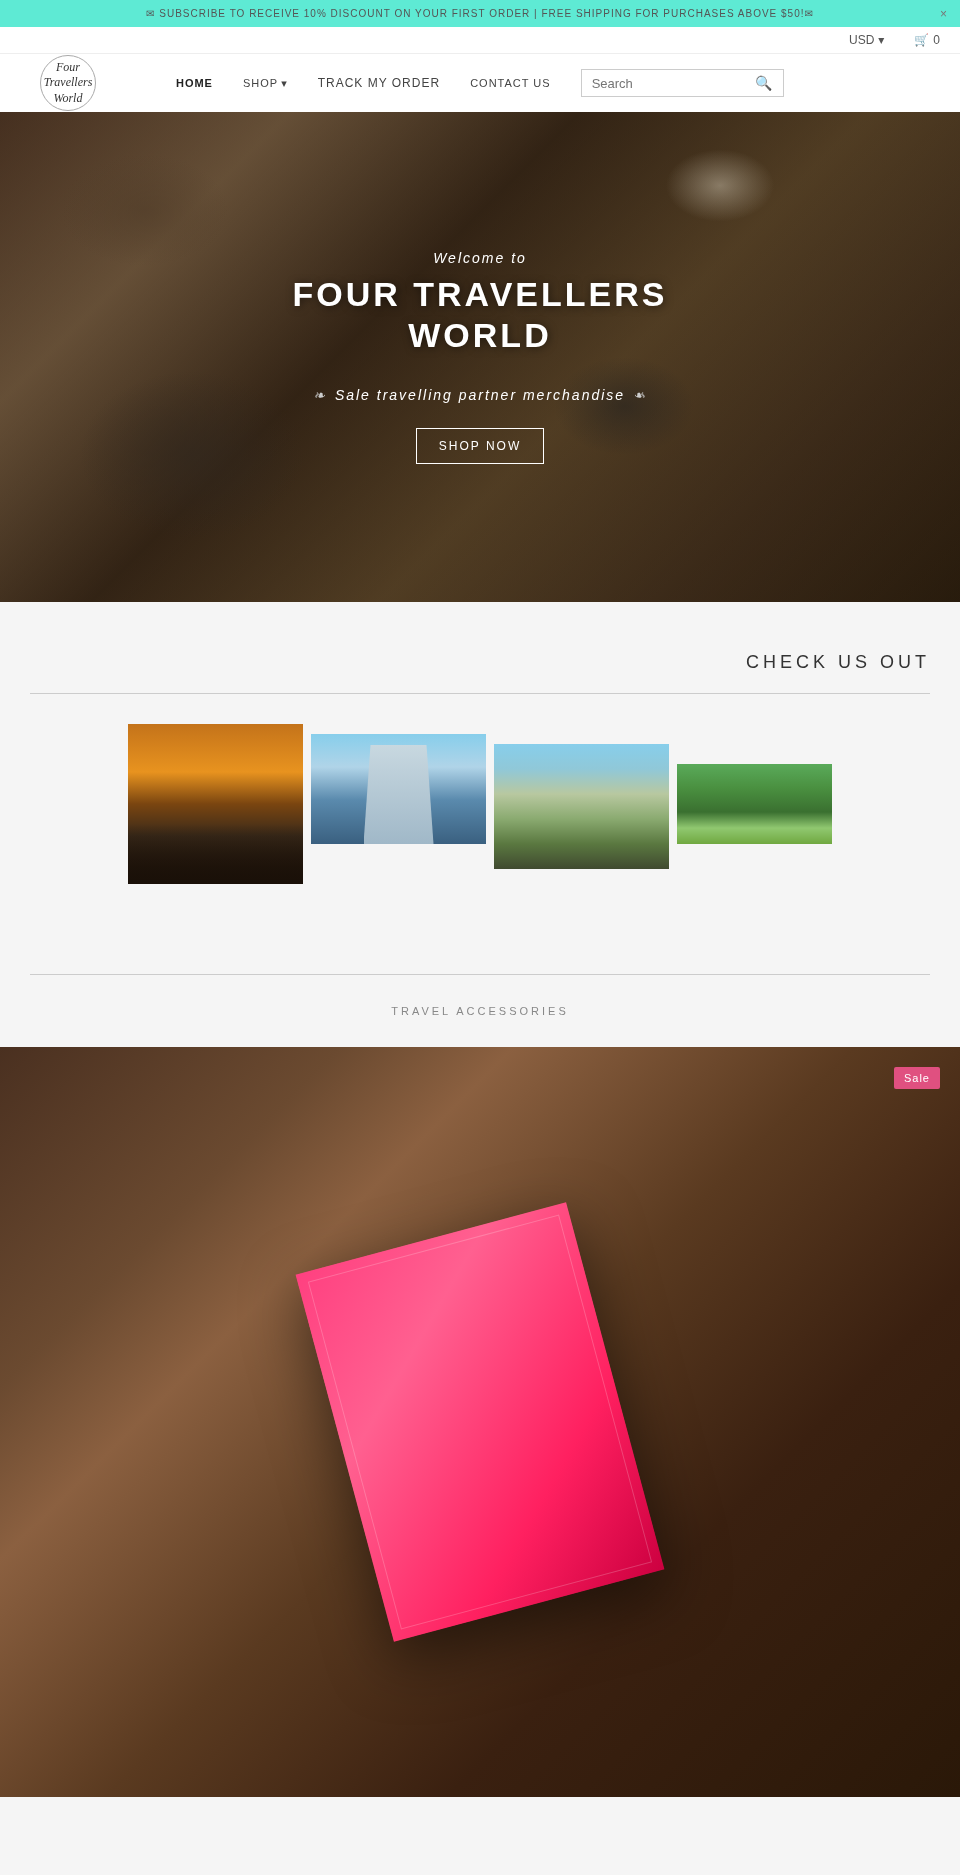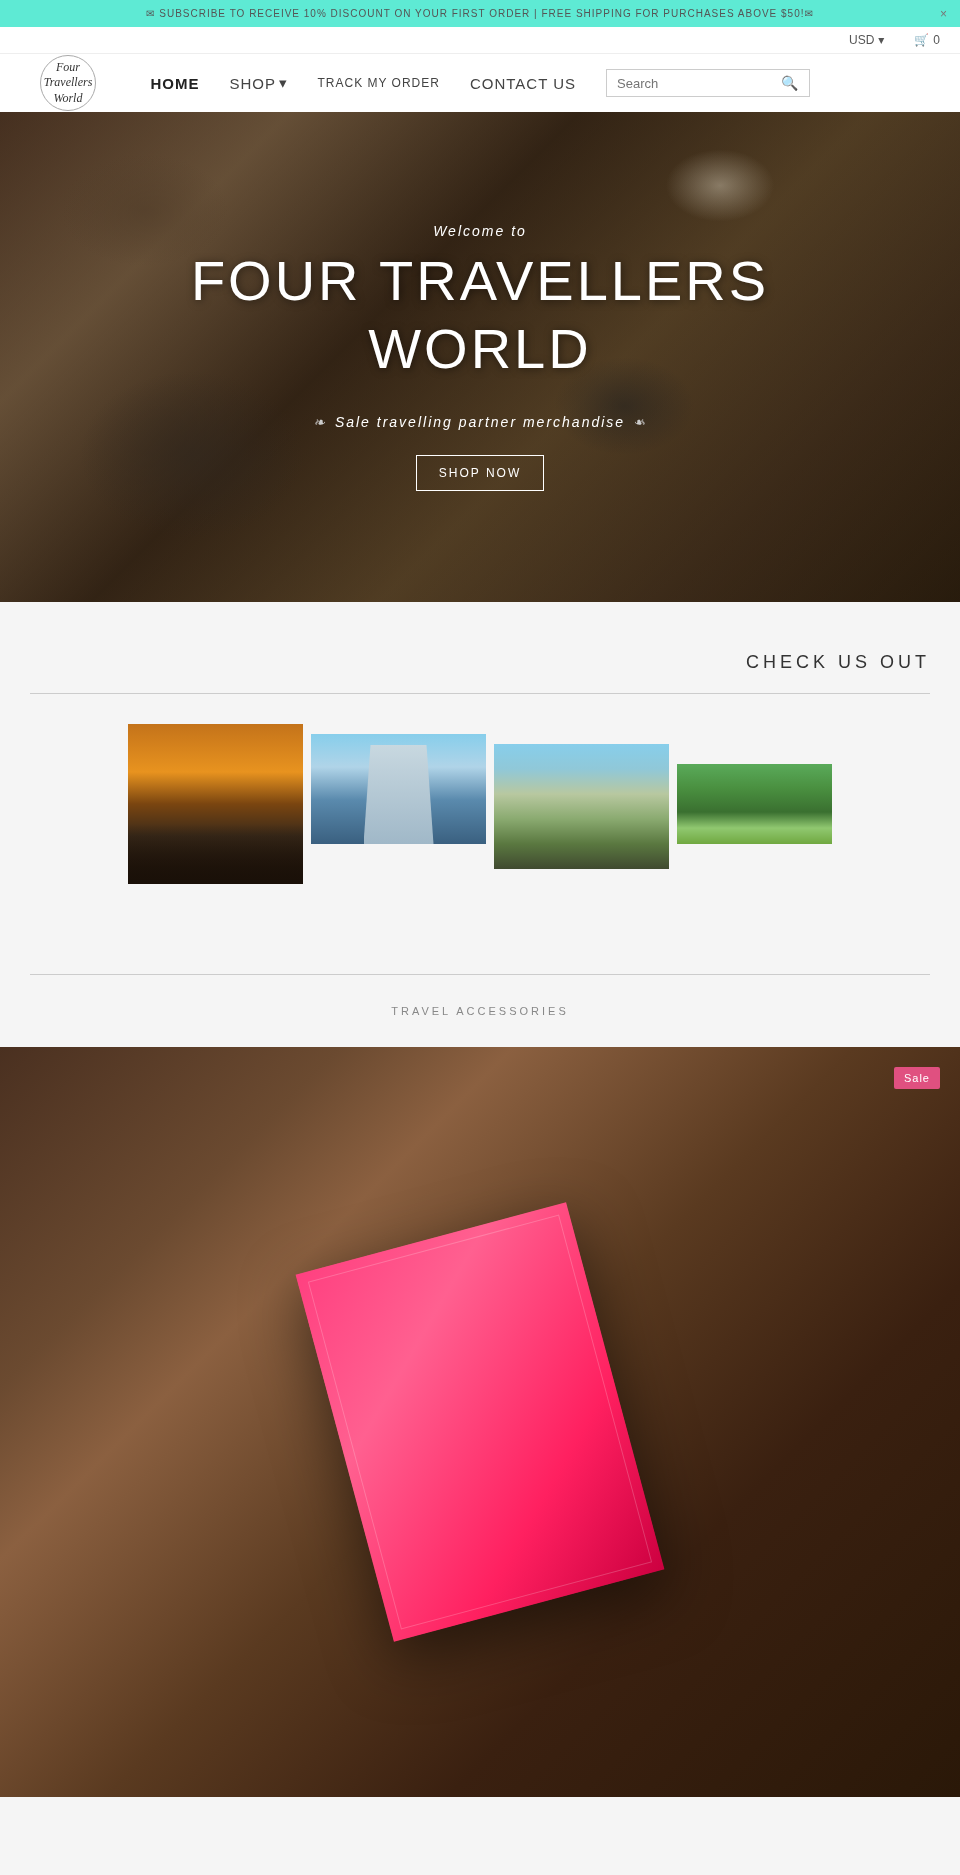--- a/index.html
+++ b/index.html
@@ -83,21 +83,21 @@
       line-height: 1.3;
       font-style: italic;
       font-family: Georgia, serif;
     }
     nav {
       display: flex;
       align-items: center;
       gap: 30px;
     }
     .nav-link {
-      font-size: 15px;
+      font-size: 11px;
       color: #444;
       text-decoration: none;
       letter-spacing: 1px;
       cursor: pointer;
       display: flex;
       align-items: center;
       gap: 4px;
     }
     .nav-link.active {
       font-weight: bold;
@@ -160,22 +160,22 @@
       text-align: center;
       color: #fff;
     }
     .hero-welcome {
       font-size: 14px;
       letter-spacing: 2px;
       margin-bottom: 8px;
       font-style: italic;
     }
     .hero-title {
-      font-size: 56px;
-      font-weight: normal;
+      font-size: 34px;
+      font-weight: bold;
       letter-spacing: 3px;
       line-height: 1.2;
       text-transform: uppercase;
       margin-bottom: 32px;
       text-shadow: 1px 1px 8px rgba(0,0,0,0.5);
     }
     .hero-subtitle {
       font-size: 14px;
       letter-spacing: 2px;
       margin-bottom: 25px;

